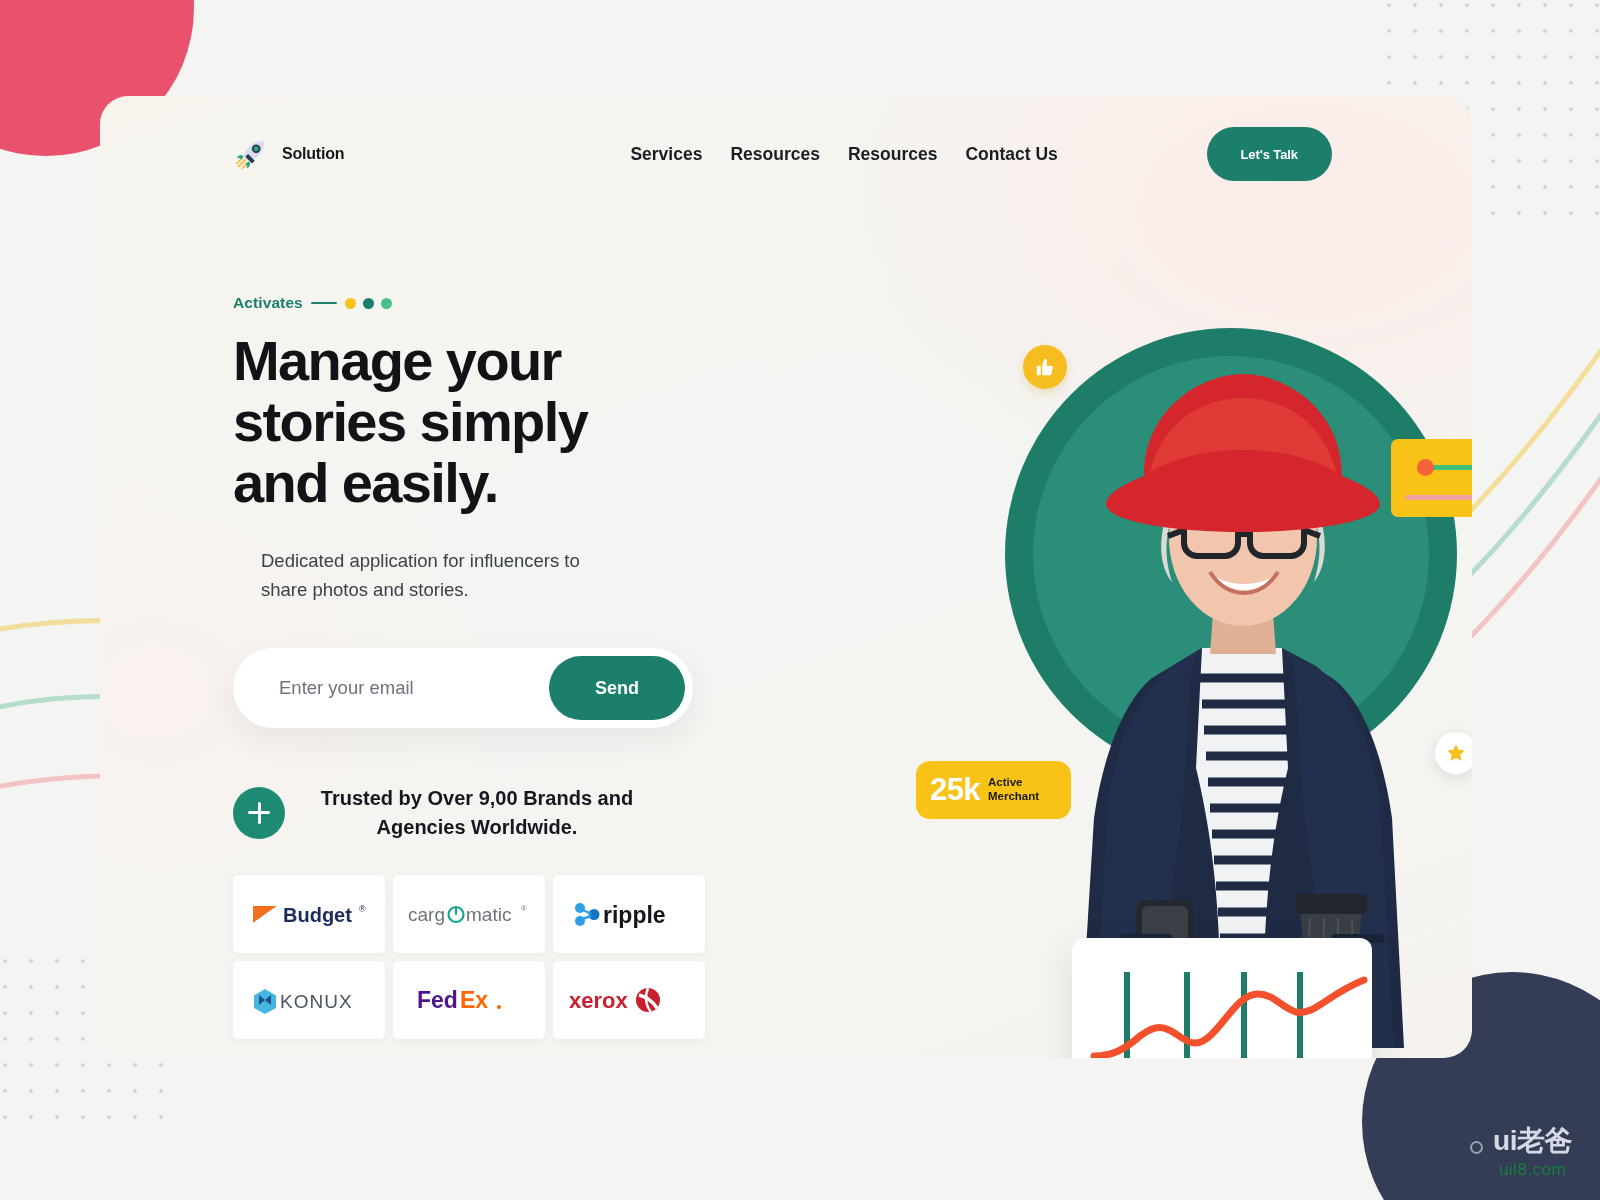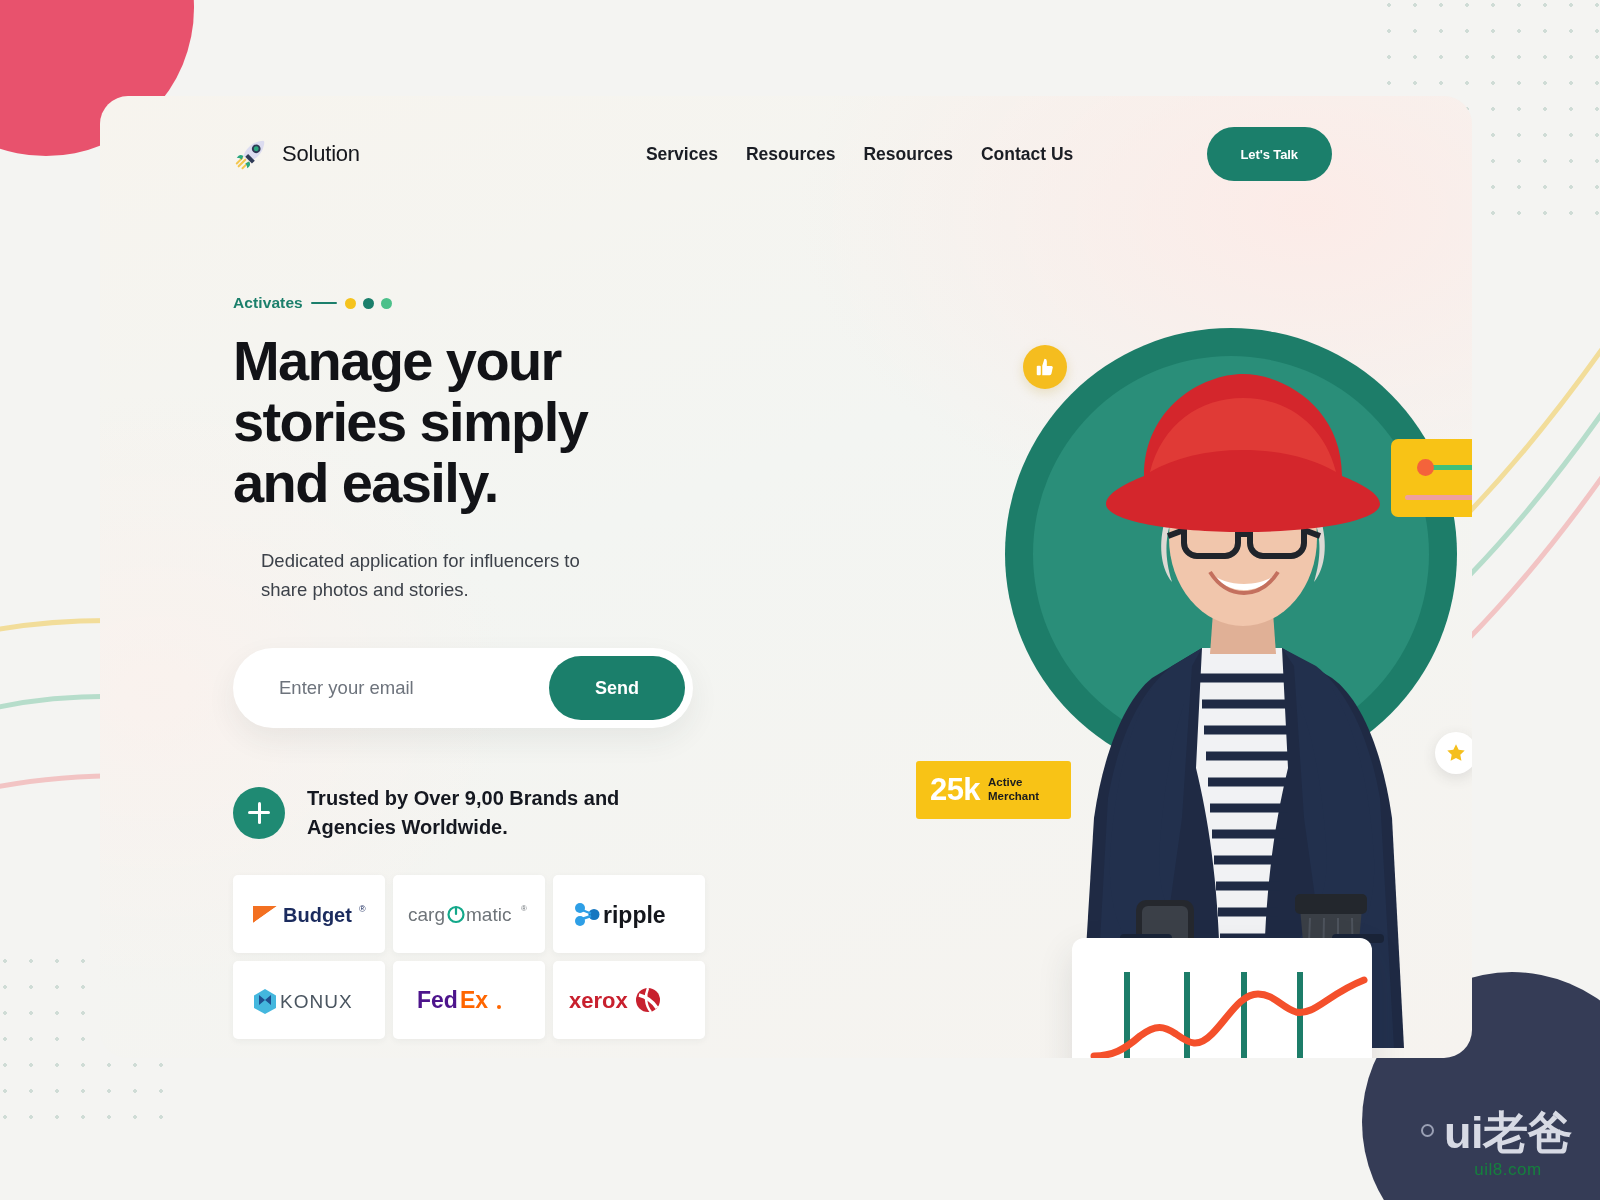--- a/index.html
+++ b/index.html
@@ -49,21 +49,21 @@
     overflow: hidden;
   }
 
   
   .nav {
     position: absolute; left: 0; top: 0; width: 100%;
     height: 116px;
     display: flex; align-items: center;
   }
   .brand { display: flex; align-items: center; gap: 12px; margin-left: 132px; }
-  .brand-name { font-size: 22px; font-weight: 400; color: #16181d; letter-spacing: -.2px; }
+  .brand-name { font-size: 16px; font-weight: 700; color: #16181d; letter-spacing: -.2px; }
   .rocket-icon { width: 38px; height: 38px; display: block; }
 
   .nav-links { display: flex; align-items: center; gap: 28px; margin-left: 286px; }
   .nav-link {
     font-size: 17.5px; font-weight: 600; color: #1a1d24;
     text-decoration: none; cursor: pointer; white-space: nowrap;
   }
 
   .talk-btn {
     margin-left: auto; margin-right: 140px;
@@ -114,21 +114,21 @@
   }
   .email-input::placeholder { color: #6d737c; }
   .send-btn {
     background: #1b7f6b; color: #fff; border: none;
     border-radius: 40px; height: 64px; width: 136px;
     font-size: 18px; font-weight: 700; cursor: pointer;
     font-family: "Liberation Sans", sans-serif;
   }
 
   
-  .trusted { margin-top: 56px; display: flex; align-items: center; gap: 22px; }
+  .trusted { margin-top: 56px; display: flex; align-items: center; gap: 22px; text-align: center; }
   .plus-circle {
     width: 52px; height: 52px; border-radius: 50%;
     background: #1f8a73; position: relative; flex: none;
   }
   .plus-circle::before, .plus-circle::after {
     content: ""; position: absolute; background: #fff; border-radius: 2px;
   }
   .plus-circle::before { left: 15px; top: 24.5px; width: 22px; height: 3px; }
   .plus-circle::after { left: 24.5px; top: 15px; width: 3px; height: 22px; }
   .trusted-text { font-size: 20px; line-height: 1.42; font-weight: 700; color: #151820; max-width: 340px; }
@@ -214,21 +214,21 @@
     padding: 18px 14px;
   }
   .slider-row { position: relative; height: 20px; }
   .slider-track { position: absolute; top: 8px; height: 4.5px; border-radius: 3px; }
   .slider-knob { position: absolute; width: 17px; height: 17px; border-radius: 50%; top: 1.5px; }
 
   
   .merchant-badge {
     position: absolute; left: 116px; top: 555px;
     width: 155px; height: 58px;
-    background: #f8c316; border-radius: 3px;
+    background: #f8c316; border-radius: 14px;
     display: flex; align-items: center; gap: 8px;
     padding: 0 14px;
   }
   .merchant-num { font-size: 31px; font-weight: 800; color: #fff; letter-spacing: -.6px; }
   .merchant-label { font-size: 11.5px; font-weight: 800; color: #1b1c1e; line-height: 1.18; }
 
   
   .analysis-card {
     position: absolute; left: 272px; top: 732px;
     width: 300px; height: 200px;
@@ -240,21 +240,21 @@
 
   
   .watermark {
     position: absolute; right: 28px; bottom: 20px;
     display: flex; align-items: flex-start; gap: 10px;
   }
   .wm-ring {
     width: 13px; height: 13px; border-radius: 50%;
     border: 2px solid #9aa0b4; margin-top: 14px;
   }
-  .wm-main { font-size: 45px; font-weight: 700; color: #d7dae4; line-height: 1; letter-spacing: -.5px; }
+  .wm-main { font-size: 28px; font-weight: 700; color: #d7dae4; line-height: 1; letter-spacing: -.5px; }
   .wm-sub { font-size: 17px; color: #15803d; text-align: center; margin-top: 5px; letter-spacing: .5px; }
 </style>
 </head>
 <body>
 
 <div class="pink-circle"></div>
 <div class="navy-circle"></div>
 <div class="bg-dots dots-tr"></div>
 <div class="bg-dots dots-bl"></div>
 

